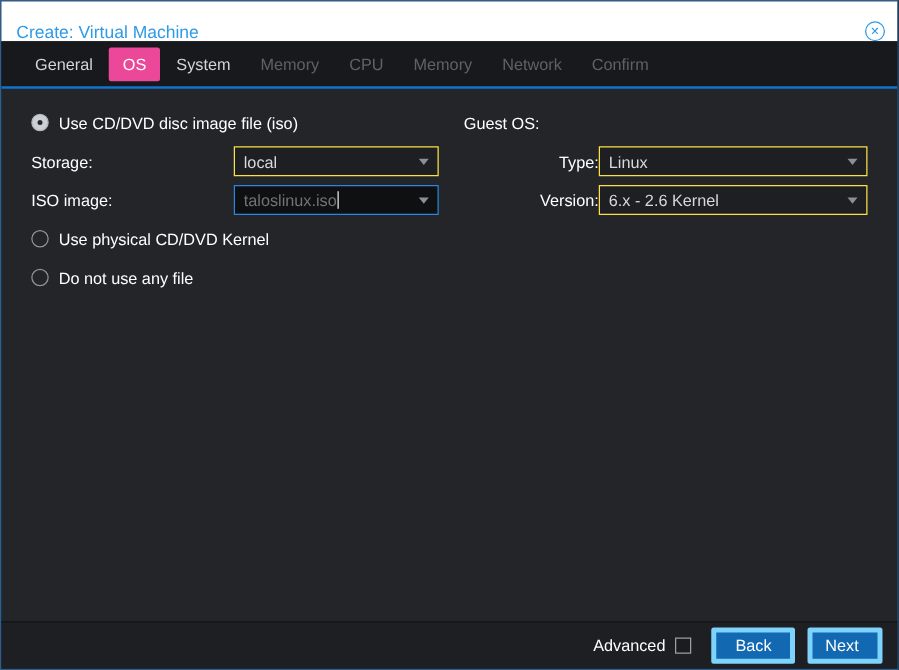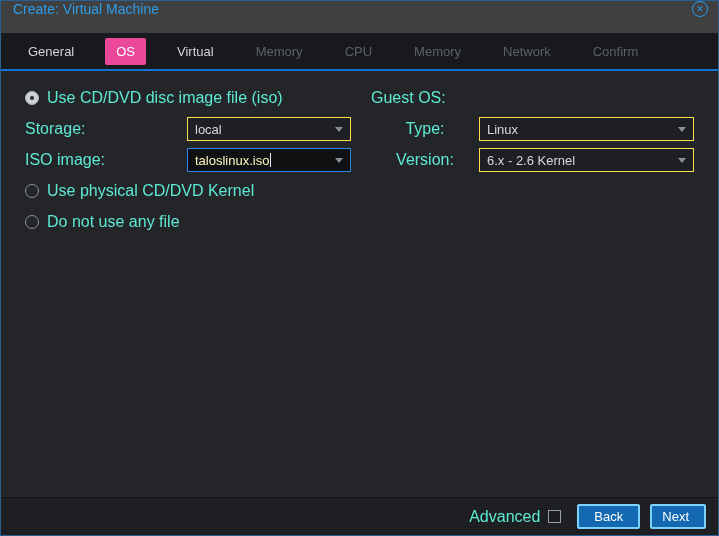--- a/index.html
+++ b/index.html
@@ -11,56 +11,56 @@
   .window {
     width: 719px; height: 536px;
     background: #232529;
     border: 1px solid #2a5f93;
     display: flex; flex-direction: column;
     overflow: hidden;
   }
   
   .titlebar {
     height: 32px; flex: none;
-    background: #404040;
-    display: flex; align-items: flex-start;
+    background: #ffffff;
+    display: flex; align-items: flex-end;
     padding: 0 10px 0 12px;
     gap: 35px;
   }
   .title { color: #2e9be6; font-size: 14px; flex: 1; }
   .close {
     width: 16px; height: 16px; flex: none;
     border: 1px solid #2e9be6; border-radius: 50%;
     color: #2e9be6; font-size: 9px; line-height: 1;
     display: flex; align-items: center; justify-content: center;
     cursor: pointer;
   }
   
   .tabbar {
     height: 38px; flex: none;
     background: #17191d;
     border-bottom: 2px solid #1373d1;
     display: flex; align-items: center;
-    padding-left: 16px; gap: 20px;
+    padding-left: 16px; gap: 2px;
   }
   .tab {
     font-size: 13px; color: #d3d5d8;
     padding: 6px 11px; border-radius: 2px;
     cursor: pointer; white-space: nowrap;
   }
   .tab.active { background: #ec4899; color: #ffffff; }
   .tab.disabled { color: #5e6266; cursor: default; }
   
   .content { flex: 1; display: flex; padding: 14px 24px 0 24px; }
   .col-left  { width: 346px; flex: none; }
   .col-right { flex: 1; }
   .row { height: 26px; display: flex; align-items: center; margin-bottom: 5px; }
-  .label { font-size: 16px; color: #5eead4; white-space: nowrap; }
+  .label { font-size: 13px; color: #ffffff; white-space: nowrap; }
   .form-label { width: 162px; padding-right: 8px; flex: none; }
-  .gos-label  { width: 108px; text-align: center; flex: none; }
+  .gos-label  { width: 108px; text-align: right; flex: none; }
   .radio-row { gap: 8px; cursor: pointer; }
   .radio {
     width: 14px; height: 14px; flex: none;
     border-radius: 50%; border: 1px solid #8f949a;
     background: transparent; position: relative;
   }
   .radio.checked { background: #ccd0d4; border-color: #b4b9be; }
   .radio.checked::after {
     content: ""; position: absolute; inset: 4px;
     border-radius: 50%; background: #26292d;
@@ -71,21 +71,21 @@
     display: flex; align-items: center;
     padding: 0 7px; cursor: pointer;
   }
   .field-left { width: 164px; flex: none; }
   .field-right { flex: 1; align-items: center; }
   .select .value {
     flex: 1; font-size: 13px; color: #d7d9db;
     white-space: nowrap; overflow: hidden;
   }
   .combo.focused { border-color: #2e85e0; background: #0e1012; }
-  .combo.focused .value { color: #fef9c3; flex: none; }
+  .combo.focused .value { color: #737373; flex: none; }
   .combo.focused .spacer { flex: 1; }
   .caret { width: 1px; height: 14px; background: #e9eaeb; margin-left: 1px; flex: none; }
   .chev {
     width: 0; height: 0; flex: none;
     border-left: 4px solid transparent;
     border-right: 4px solid transparent;
     border-top: 5px solid #8a9097;
     margin-left: 6px;
   }
   
@@ -96,40 +96,40 @@
     padding: 0 12px;
   }
   .adv-label { margin-right: 8px; }
   .checkbox {
     width: 13px; height: 13px; flex: none;
     border: 1px solid #9aa0a6; background: #1a1c20;
     margin-right: 16px; cursor: pointer;
   }
   .btn {
     background: #1269b2; color: #ffffff;
-    border: 2px solid #7dd3fc; border-radius: 2px;
+    border: 4px solid #7dd3fc; border-radius: 2px;
     font-size: 13px; font-family: "Liberation Sans", sans-serif;
     padding: 3px 15px; cursor: pointer;
   }
   .btn + .btn { margin-left: 10px; padding-left: 10px; }
 </style>
 </head>
 <body>
 
 <div class="window">
 
   <div class="titlebar">
     <span class="title">Create: Virtual Machine</span>
     <span class="close">✕</span>
   </div>
 
   <div class="tabbar">
     <span class="tab">General</span>
     <span class="tab active">OS</span>
-    <span class="tab">Virtual</span>
+    <span class="tab">System</span>
     <span class="tab disabled">Memory</span>
     <span class="tab disabled">CPU</span>
     <span class="tab disabled">Memory</span>
     <span class="tab disabled">Network</span>
     <span class="tab disabled">Confirm</span>
   </div>
 
   <div class="content">
 
     <div class="col-left">

